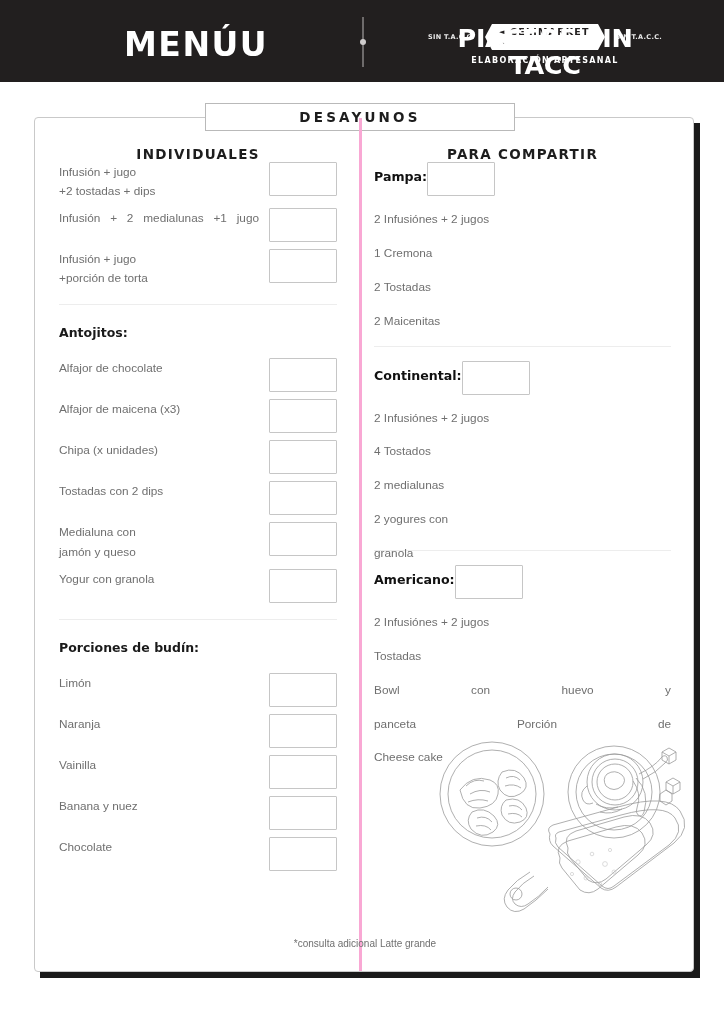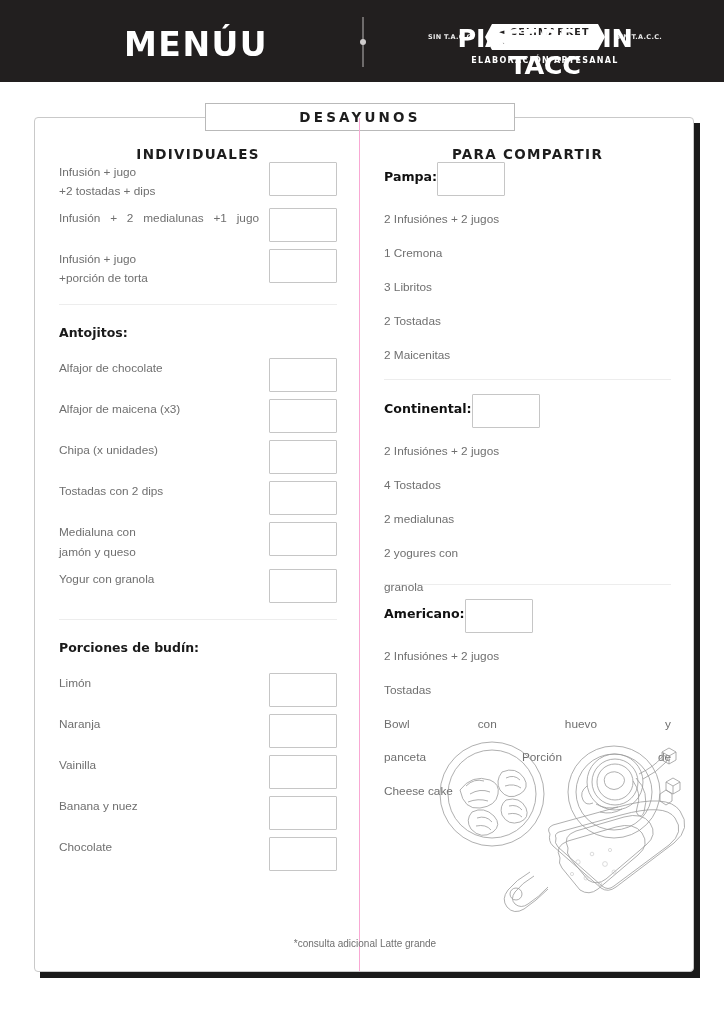--- a/index.html
+++ b/index.html
@@ -155,22 +155,22 @@
   .columns {
     position: absolute;
     inset: 0;
     display: flex;
   }
   .col {
     position: relative;
     padding: 28px 0 0 0;
   }
   .col-left  { width: 325px; padding-left: 24px; padding-right: 22px; }
-  .col-right { width: 335px; padding-left: 24px; padding-right: 22px;
-               border-left: 1px solid #f9a8d4; }
+  .col-right { width: 335px; padding-left: 12px; padding-right: 22px;
+               border-left: 3px solid #f9a8d4; }
 
   .col-head {
     text-align: center;
     font-size: 13.5px;
     font-weight: 600;
     letter-spacing: 1.3px;
     color: #1d1d1d;
     font-family: "DejaVu Sans", sans-serif;
   }
 
@@ -359,21 +359,20 @@
     <div class="col col-right">
       <div class="col-head">PARA COMPARTIR</div>
 
       <div>
         <div class="combo-head">
           <div class="combo-name">Pampa:</div>
           <div class="price-box"></div>
         </div>
         <div class="combo-line">2 Infusiónes + 2 jugos</div>
         <div class="combo-line">1 Cremona</div>
-        <div class="combo-line">3 Libritos</div>
         <div class="combo-line">2 Tostadas</div>
         <div class="combo-line">2 Maicenitas</div>
       </div>
 
       <div class="divider tight"></div>
 
       <div>
         <div class="combo-head">
           <div class="combo-name">Continental:</div>
           <div class="price-box"></div>

